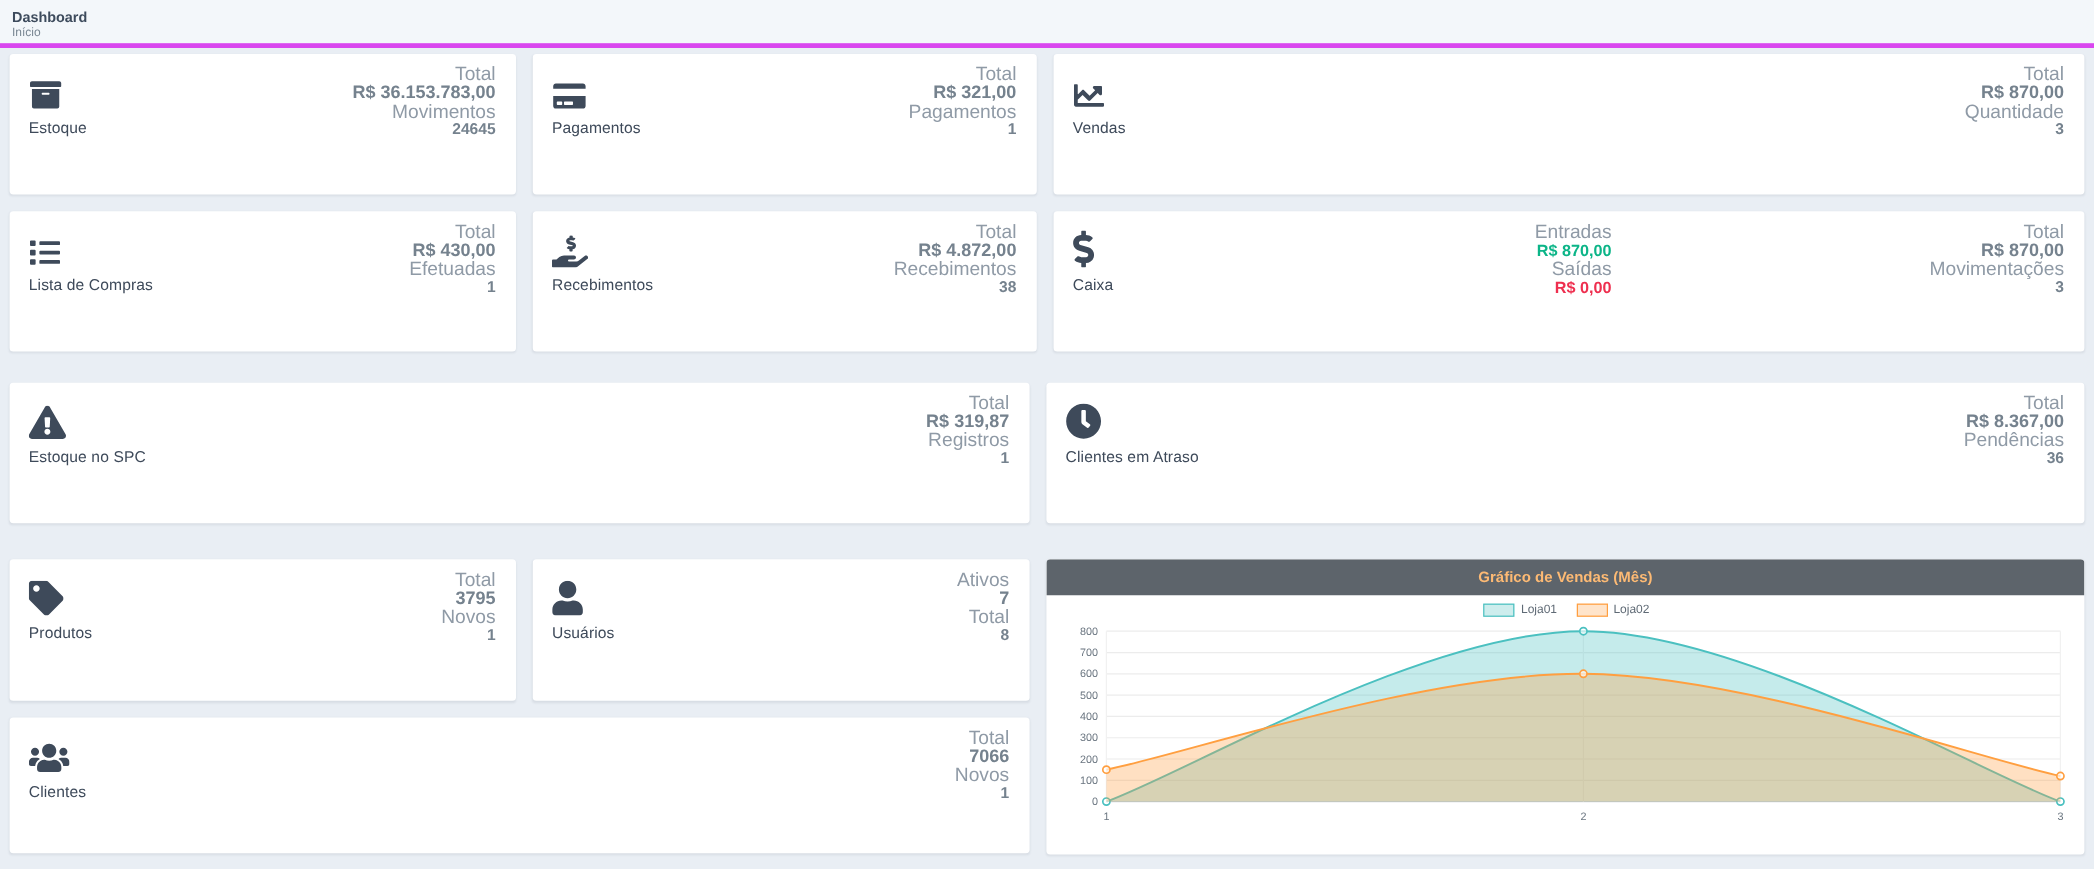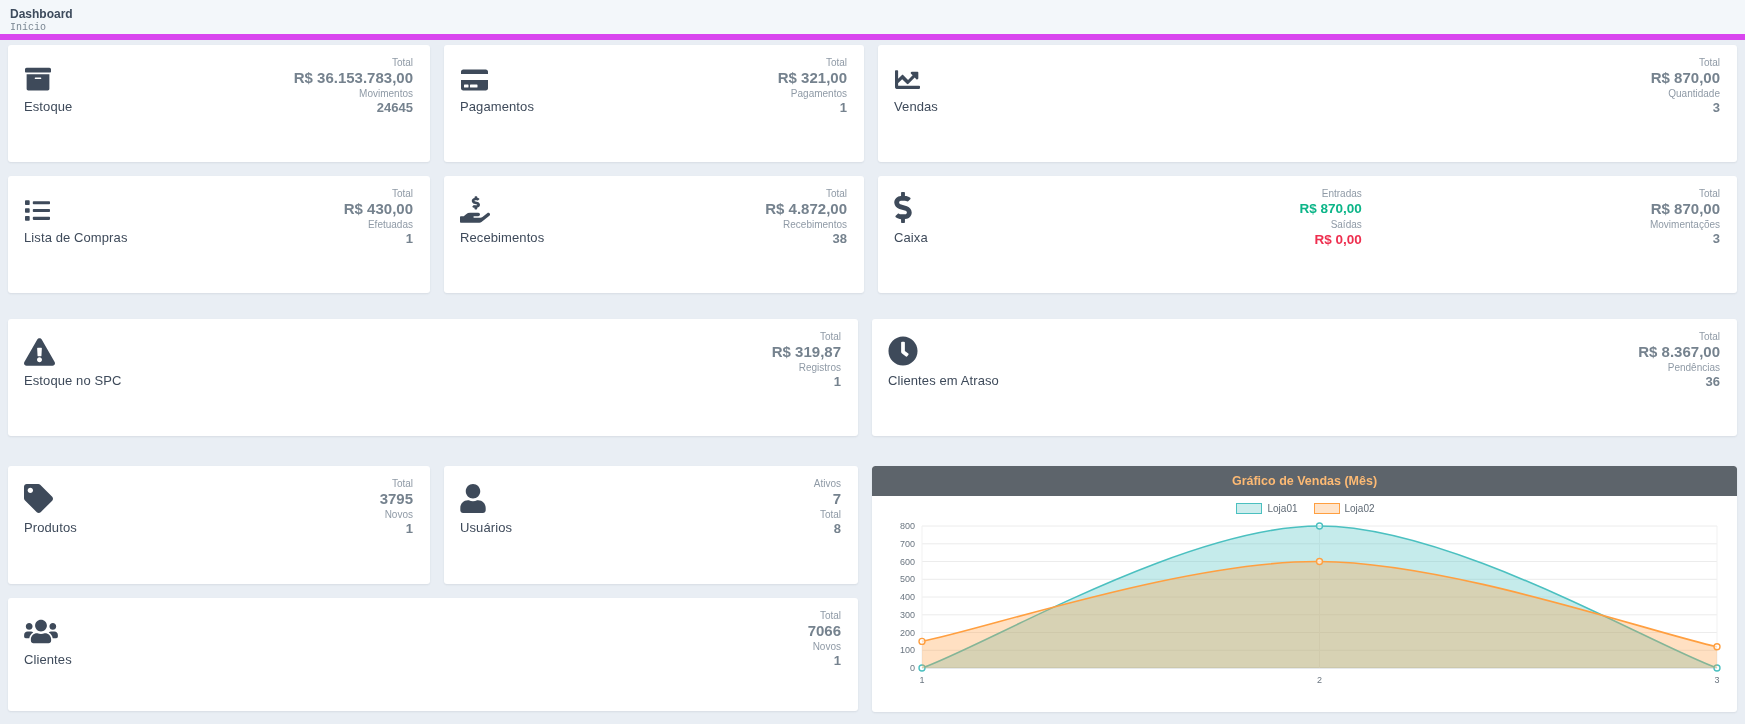--- a/index.html
+++ b/index.html
@@ -1,36 +1,36 @@
 <!DOCTYPE html>
 <html style="--positive: #0cb588; --negative: #ee2f4f; --icon: #3e4a5a; --chart-header: #5d646b;"><head>
 <meta charset="utf-8">
 <style>
   * { box-sizing: border-box; margin: 0; padding: 0; }
   html,body { background:#e9eef4; }
   body { font-family:"Liberation Sans", sans-serif; }
   .page { position:relative; width:1745px; height:724px; background:#e9eef4; overflow:hidden; }
 
-  .top-strip { height:40px; background:#f3f7fa; border-bottom:6px solid #d946ef; padding:7px 0 0 10px; }
+  .top-strip { height:40px; background:#f3f7fa; border-bottom:4px solid #d946ef; padding:7px 0 0 10px; }
   .page-title { font-size:12px; font-weight:bold; color:#3d4b5c; line-height:14px; }
-  .breadcrumb { font-size:10px; color:#7a8793; line-height:13px; cursor:pointer;font-family:Liberation Mono, monospace; }
+  .breadcrumb { font-size:10px; color:#7a8793; line-height:13px; cursor:pointer; }
 
   .main { padding:5px 8px 0 8px; }
   .row { display:flex; gap:14px; }
   .gap14 { height:14px; } .gap26 { height:26px; } .gap30 { height:30px; }
 
   .card { background:#fff; border-radius:3px; box-shadow:0 1px 2px rgba(31,45,61,.09);
           padding:11px 17px 11px 16px; display:flex; align-items:flex-start; }
   .card-left { display:flex; flex-direction:column; }
   .icon-box { height:36px; display:flex; align-items:flex-end; }
   .icon-box svg { fill:var(--icon, #3e4a5a); }
   .card-label { margin-top:7px; font-size:13px; font-weight:normal; color:#3e4a5a; letter-spacing:.1px; }
   .flex-sp { flex:1; }
   .stack { text-align:right; }
-  .stat-label { font-size:10px; color:#8f9aa6; line-height:13px; }
+  .stat-label { font-size:16px; color:#8f9aa6; line-height:13px; }
   .stat-value { font-size:15px; font-weight:bold; color:#75828e; line-height:18px;margin-left:24px; }
   .stat-value.small { font-size:13px; line-height:16px; }
   .stat-value.pos { color:var(--positive); font-size:13.5px; }
   .stat-value.neg { color:var(--negative); font-size:13.5px; }
 
   .h117 { height:117px; } .h118 { height:118px; } .h113 { height:113px; }
   .w422 { width:422px; } .w420 { width:420px; } .wflex { flex:1; }
   .col-left { width:850px; display:flex; flex-direction:column; }
 
   .caixa-gap { width:265px; }

